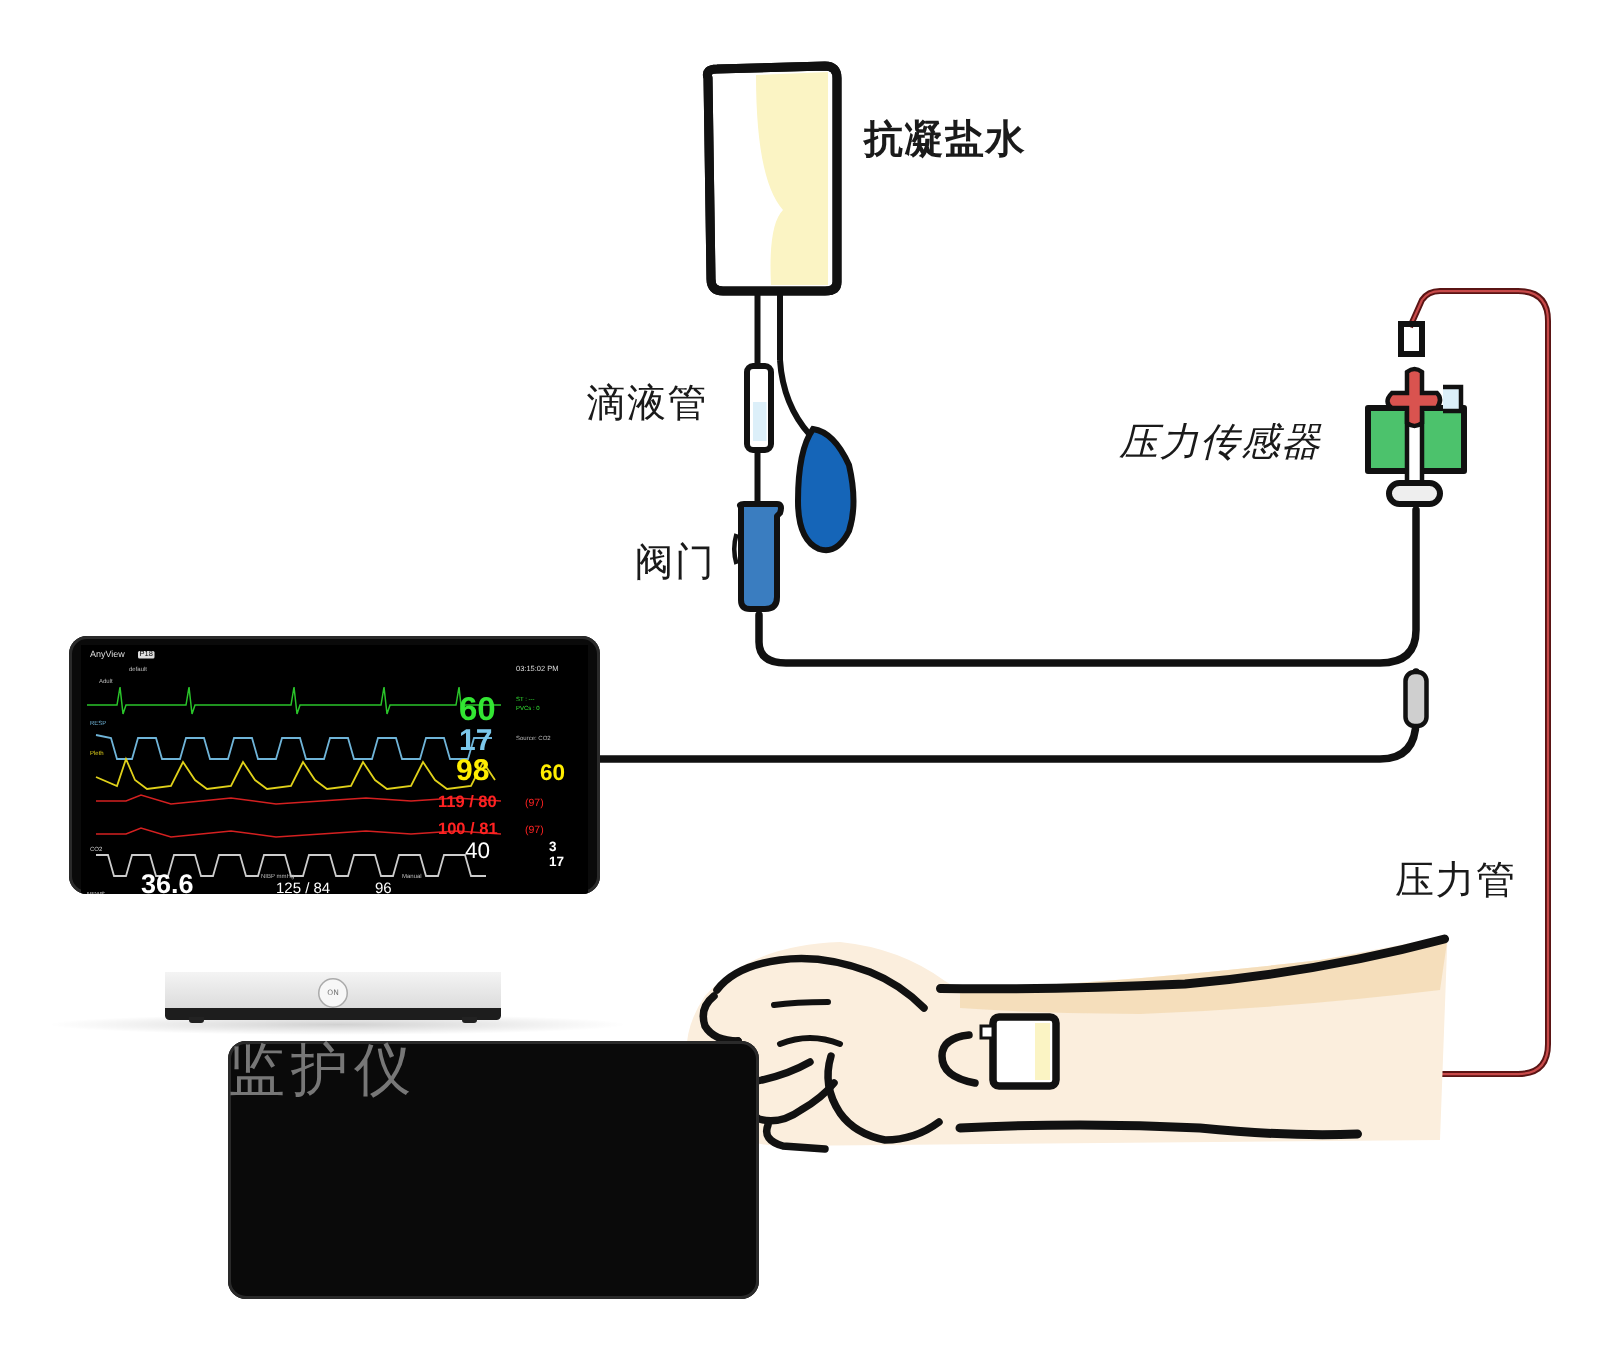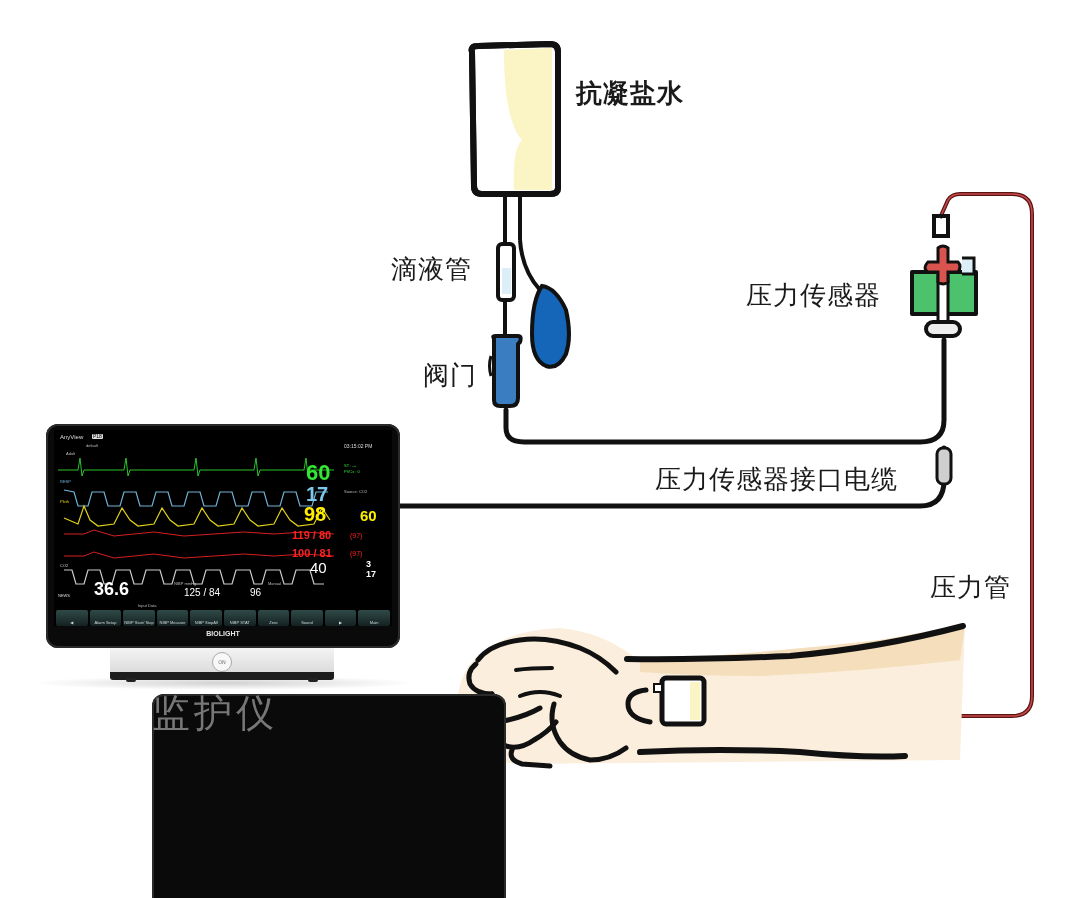--- a/index.html
+++ b/index.html
@@ -3,21 +3,21 @@
 <meta charset="utf-8">
 <style>
   html,body{margin:0;padding:0;background:#ffffff;}
   body{width:1080px;height:898px;position:relative;overflow:hidden;font-family:"DejaVu Sans","Liberation Sans",sans-serif;}
   .stage{position:absolute;left:0;top:0;width:1080px;height:898px;}
   svg.drawing{position:absolute;left:0;top:0;}
   .label{position:absolute;color:#1a1a1a;font-size:26px;font-weight:500;letter-spacing:1px;white-space:nowrap;line-height:1;}
   .label.monitor{color:#777777;font-size:38px;font-weight:400;letter-spacing:4px;}
 
   
-  .monitor{position:absolute;left:46px;top:424px;width:354px;height:224px;background:#0a0a0a;border-radius:12px;box-shadow:0 0 0 2px #2a2a2a inset;overflow:hidden;}
+  .monitor{position:absolute;left:46px;top:424px;width:354px;height:172px;background:#0a0a0a;border-radius:12px;box-shadow:0 0 0 2px #2a2a2a inset;overflow:hidden;}
   .screen{position:absolute;left:8px;top:6px;width:338px;height:196px;background:#000;}
   .mon-text{position:absolute;font-family:"Liberation Sans",sans-serif;white-space:nowrap;line-height:1;}
   .brand{position:absolute;left:0;width:100%;top:206px;text-align:center;color:#e8e8e8;font-size:7px;font-weight:bold;font-family:"Liberation Sans",sans-serif;}
   .softkeys{position:absolute;left:10px;top:186px;width:334px;height:16px;display:flex;gap:2px;}
   .sk{flex:1;background:linear-gradient(#2f4a48,#142221);border-radius:2px;color:#cfd8d8;font-size:4px;font-family:"Liberation Sans",sans-serif;text-align:center;display:flex;flex-direction:column;justify-content:flex-end;padding-bottom:1px;line-height:1.1;}
   .stand{position:absolute;left:110px;top:648px;width:224px;height:28px;background:linear-gradient(#f4f4f4,#d8d8d8);border-radius:0 0 4px 4px;}
   .stand-base{position:absolute;left:110px;top:672px;width:224px;height:8px;background:#1d1d1d;border-radius:0 0 3px 3px;}
   .power-btn{position:absolute;left:212px;top:652px;width:18px;height:18px;border-radius:50%;border:1.5px solid #aaa;background:#f7f7f7;font-size:5px;color:#777;display:flex;align-items:center;justify-content:center;}
   .foot{position:absolute;top:678px;width:10px;height:4px;background:#222;border-radius:0 0 2px 2px;}
   .shadow{position:absolute;left:30px;top:676px;width:390px;height:14px;background:radial-gradient(ellipse at center,rgba(0,0,0,0.18),rgba(0,0,0,0) 70%);}
@@ -157,18 +157,17 @@
     <div class="sk">Sound</div>
     <div class="sk">▶</div>
     <div class="sk">Main</div>
   </div>
   <div class="brand">BIOLIGHT</div>
 </div>
 
 <div class="label" style="left:576px;top:80px;font-weight:bold;">抗凝盐水</div>
 <div class="label" style="left:391px;top:256px;">滴液管</div>
 <div class="label" style="left:423px;top:350px;margin-top:12px;">阀门</div>
-<div class="label" style="left:746px;top:282px;">压力传感器</div>
-<div class="label" style="left:655px;top:466px;">压力传感器接口电缆</div>
+<div class="label" style="left:746px;top:282px;font-style:italic;">压力传感器</div>
 <div class="label" style="left:930px;top:574px;">压力管</div>
 <div class="label monitor" style="left:152px;top:694px;">监护仪</div>
 
 </div>
 
 </body></html>

